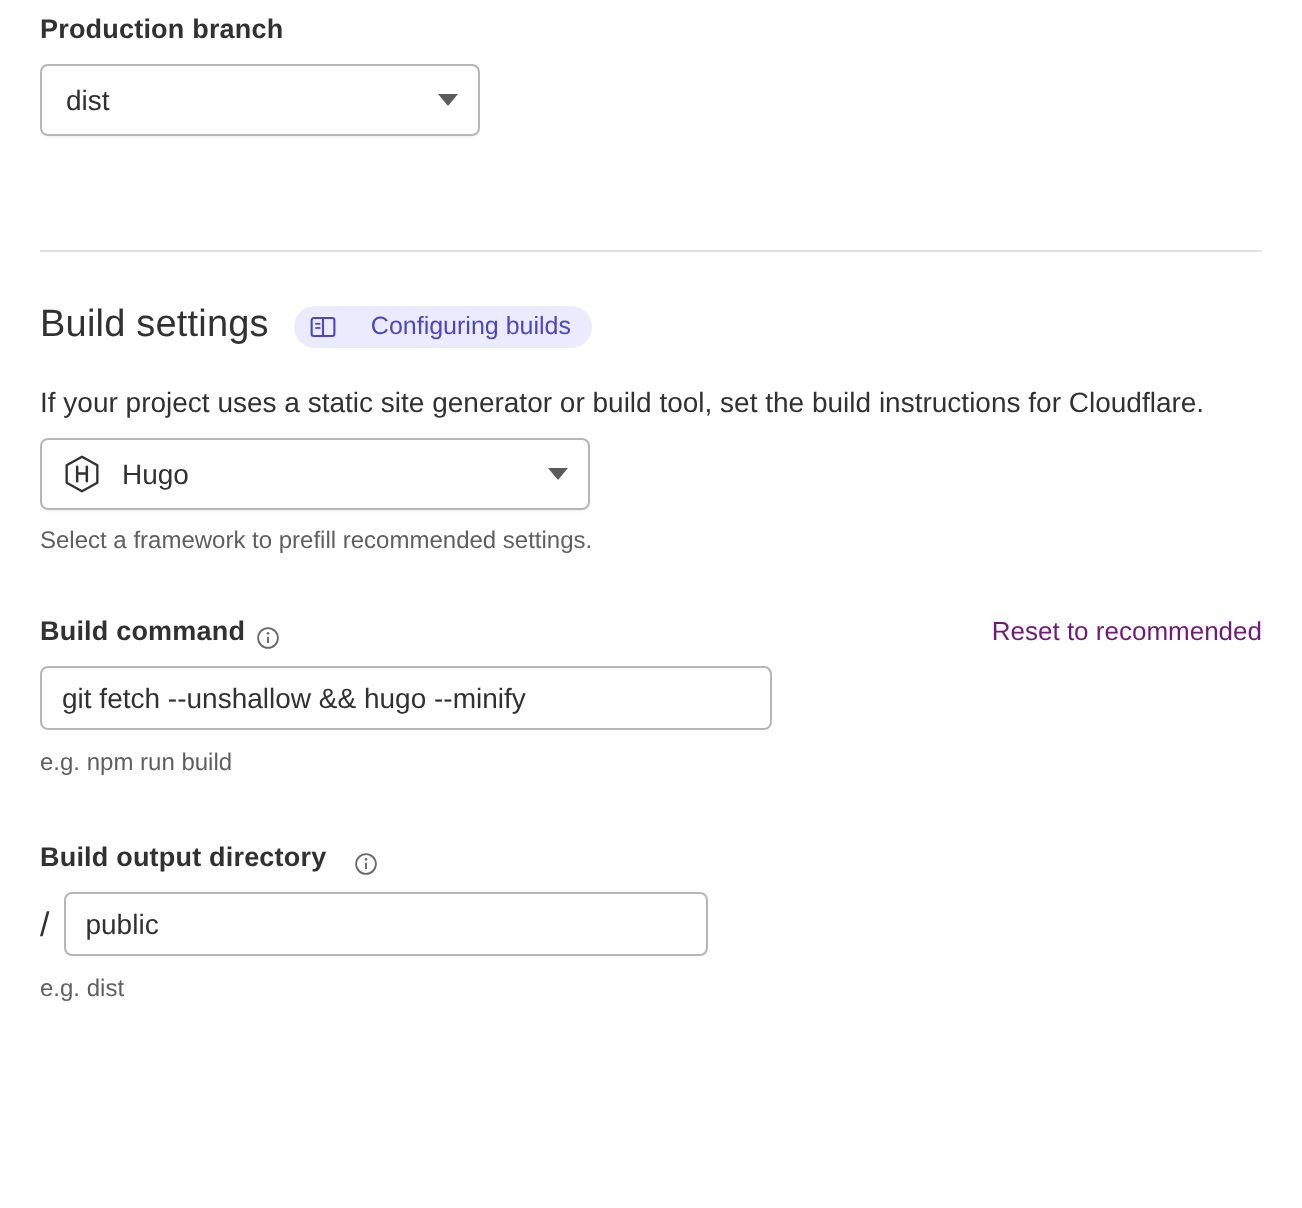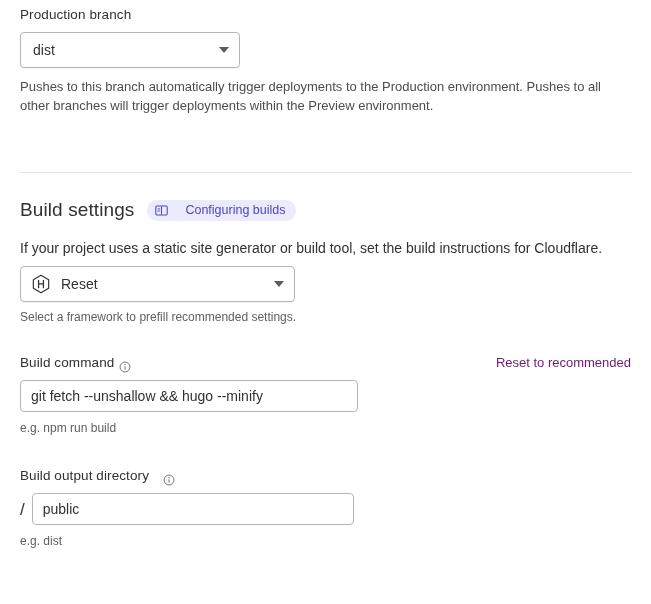--- a/index.html
+++ b/index.html
@@ -15,21 +15,21 @@
     -webkit-font-smoothing: antialiased;
     overflow: hidden;
   }
   .page {
     padding: 0 20px;
     box-sizing: border-box;
     width: 651px;
   }
   .field-label {
     font-size: 13.5px;
-    font-weight: normal;
+    font-weight: bold;
     color: #313131;
     letter-spacing: 0.1px;
   }
 
   
   .prod-branch-label {
     margin-top: 7px;
   }
   .select-box {
     position: relative;
@@ -172,21 +172,21 @@
     border: 1px solid #b6b6b6;
     border-radius: 4px;
     background: #ffffff;
     font-size: 14px;
     color: #313131;
     padding: 0 10px;
     font-family: inherit;
     outline: none;
   }
   .text-input.cmd {
-    width: 338px;
+    width: 366px;
     margin-top: 10px;
   }
   .hint-under {
     font-size: 12px;
     color: #5f5f5f;
     margin-top: 9px;
   }
 
   
   .outdir-label {
@@ -214,21 +214,20 @@
 <div class="page">
 
   
   <div class="field-label prod-branch-label">Production branch</div>
 
   <div class="select-box branch">
     <span class="select-value">dist</span>
     <span class="caret"></span>
   </div>
 
-  <div class="help-text">Pushes to this branch automatically trigger deployments to the Production environment. Pushes to all other branches will trigger deployments within the Preview environment.</div>
 
   <hr class="divider">
 
   
   <div class="section-head">
     <span class="section-title">Build settings</span>
     <span class="doc-pill">
       <span class="book-icon">
         <svg viewBox="0 0 16 16" width="13" height="13" aria-hidden="true">
           <rect x="1" y="2.5" width="14" height="11" rx="1.4" fill="none" stroke="#4b46c4" stroke-width="1.3"></rect>
@@ -245,21 +244,21 @@
 
   
 
   <div class="select-box framework">
     <span class="hugo-badge">
       <svg viewBox="0 0 24 24" width="20" height="20" aria-hidden="true">
         <path d="M12 1.6 21.2 6.8v10.4L12 22.4 2.8 17.2V6.8z" fill="none" stroke="#313131" stroke-width="1.4" stroke-linejoin="round"></path>
         <path d="M9.1 7.6v8.8M14.9 7.6v8.8M9.1 11.7h5.8" stroke="#313131" stroke-width="1.5" stroke-linecap="round"></path>
       </svg>
     </span>
-    <span class="select-value">Reset</span>
+    <span class="select-value">Hugo</span>
     <span class="caret"></span>
   </div>
 
   <div class="hint-small">Select a framework to prefill recommended settings.</div>
 
   
   <div class="cmd-row">
     <span class="label-with-info">
       <span class="field-label">Build command</span>
       <span class="info-icon">

